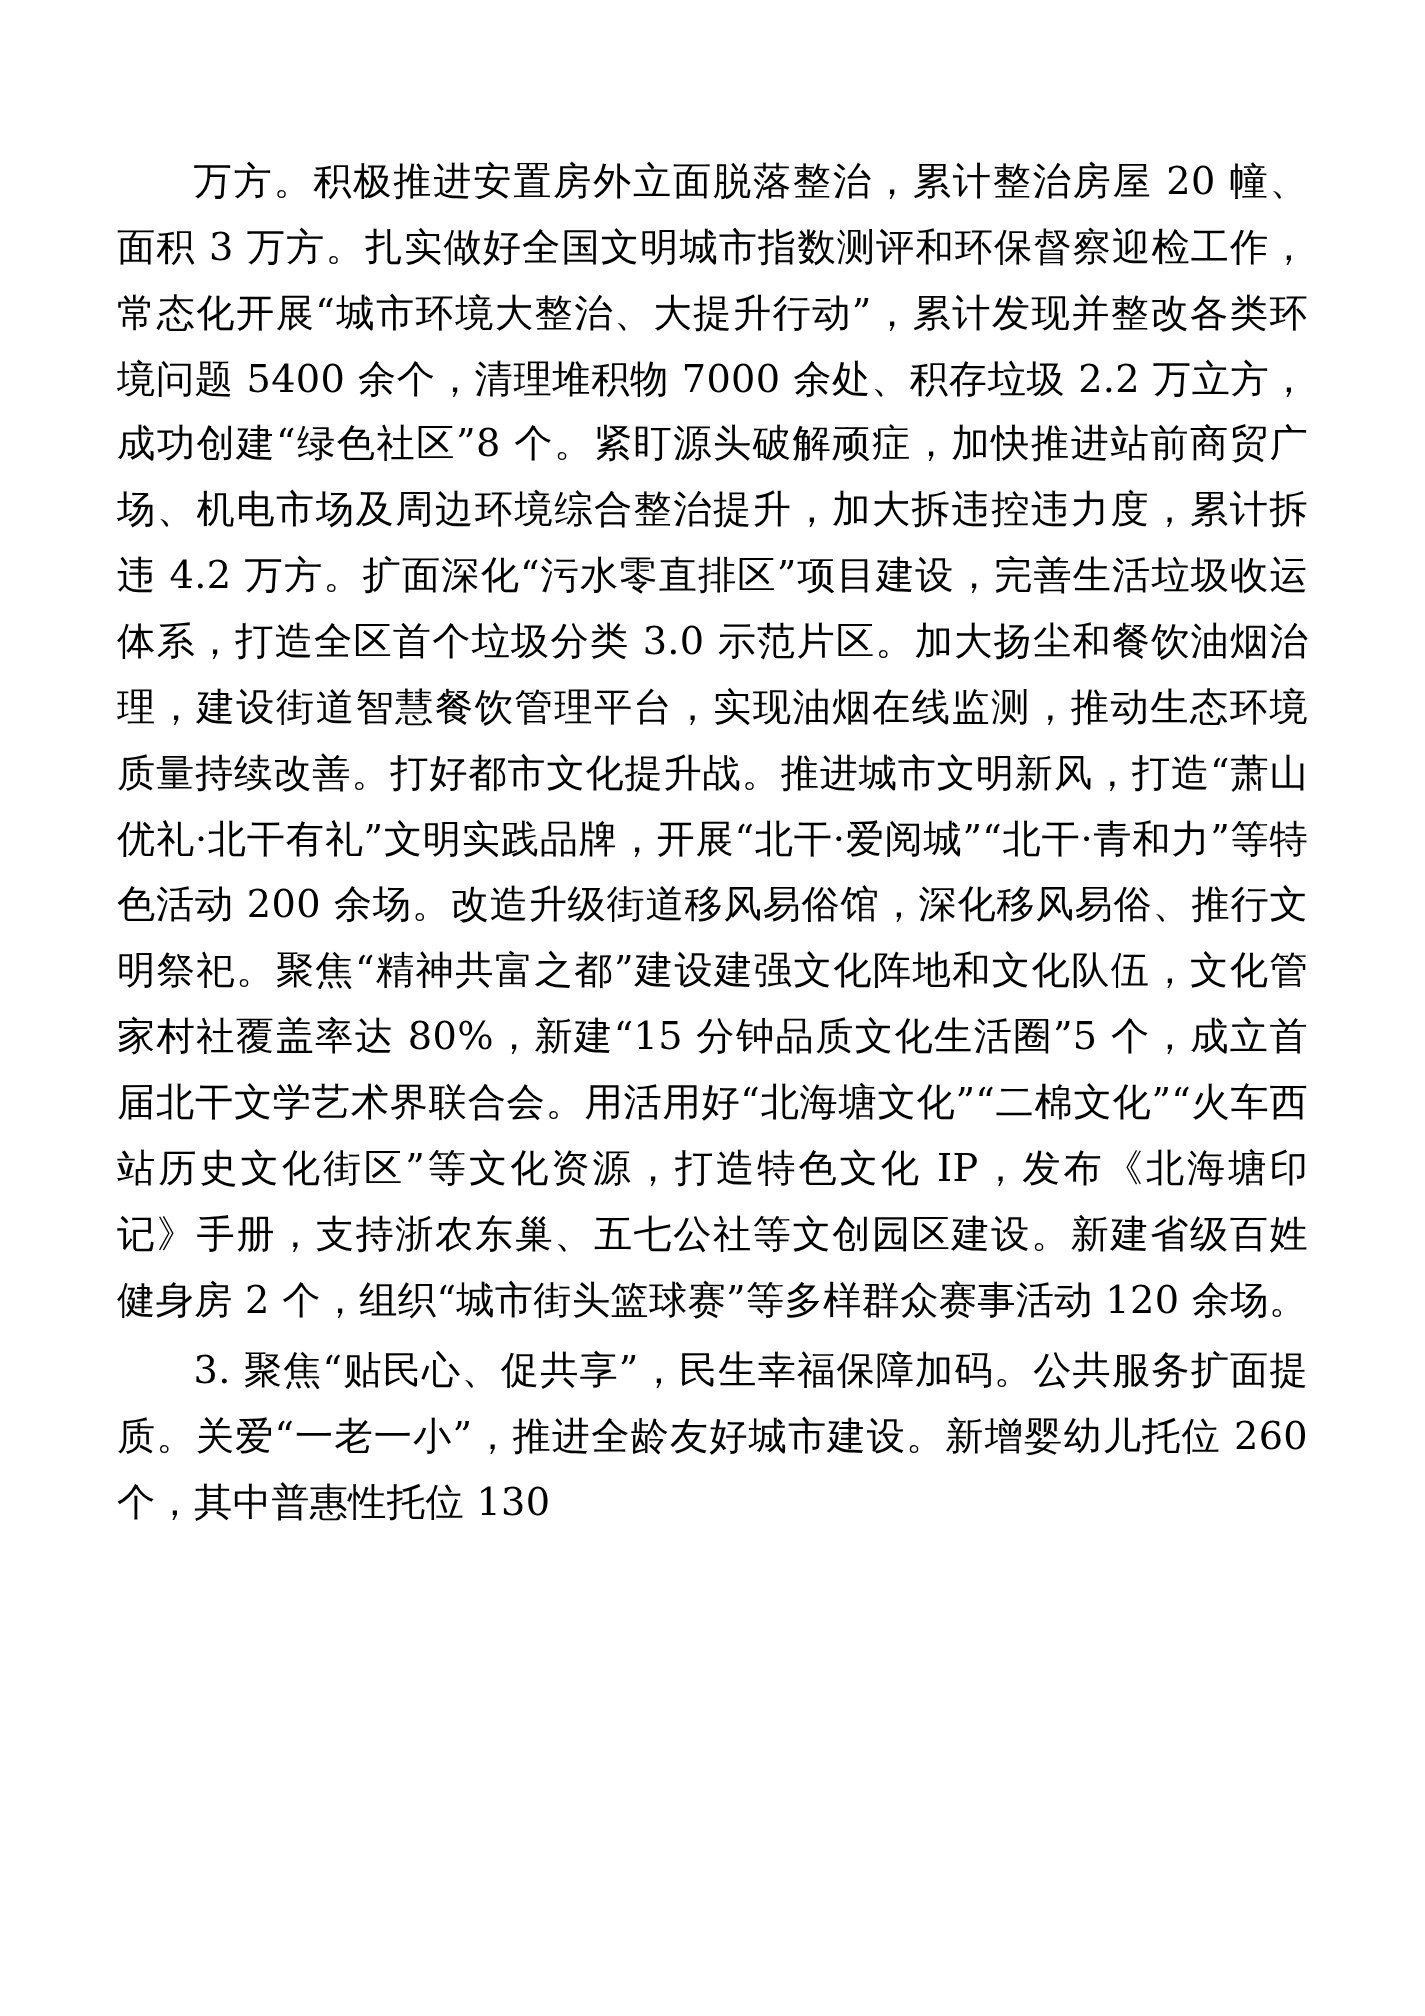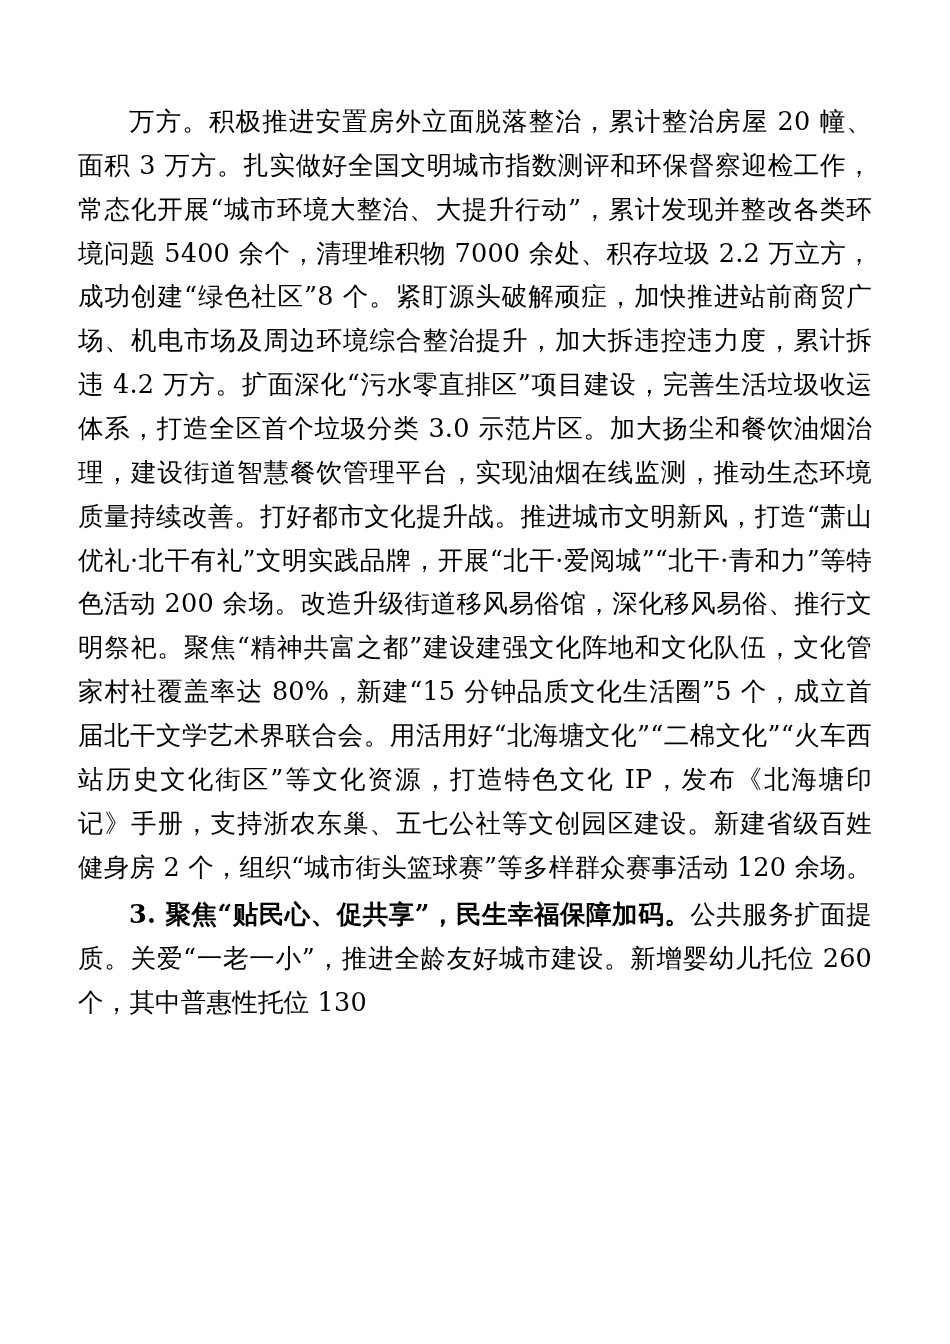--- a/index.html
+++ b/index.html
@@ -29,21 +29,21 @@
     letter-spacing: 0.2px;
   }
   .para {
     margin: 0 0 0 0;
     text-indent: 2em;
   }
   .para + .para {
     margin-top: 4px;
   }
   .bold-lead {
-    font-weight: bold;
+    font-weight: normal;
   }
 </style>
 </head>
 <body>
 
 <div class="page">
   <div class="doc-body">
 
     <p class="para">
       <span>万方。积极推进安置房外立面脱落整治，累计整治房屋 20 幢、面积 3 万方。扎实做好全国文明城市指数测评和环保督察迎检工作，常态化开展“城市环境大整治、大提升行动”，累计发现并整改各类环境问题 5400 余个，清理堆积物 7000 余处、积存垃圾 2.2 万立方，成功创建“绿色社区”8 个。紧盯源头破解顽症，加快推进站前商贸广场、机电市场及周边环境综合整治提升，加大拆违控违力度，累计拆违 4.2 万方。扩面深化“污水零直排区”项目建设，完善生活垃圾收运体系，打造全区首个垃圾分类 3.0 示范片区。加大扬尘和餐饮油烟治理，建设街道智慧餐饮管理平台，实现油烟在线监测，推动生态环境质量持续改善。打好都市文化提升战。推进城市文明新风，打造“萧山优礼·北干有礼”文明实践品牌，开展“北干·爱阅城”“北干·青和力”等特色活动 200 余场。改造升级街道移风易俗馆，深化移风易俗、推行文明祭祀。聚焦“精神共富之都”建设建强文化阵地和文化队伍，文化管家村社覆盖率达 80%，新建“15 分钟品质文化生活圈”5 个，成立首届北干文学艺术界联合会。用活用好“北海塘文化”“二棉文化”“火车西站历史文化街区”等文化资源，打造特色文化 IP，发布《北海塘印记》手册，支持浙农东巢、五七公社等文创园区建设。新建省级百姓健身房 2 个，组织“城市街头篮球赛”等多样群众赛事活动 120 余场。</span>

